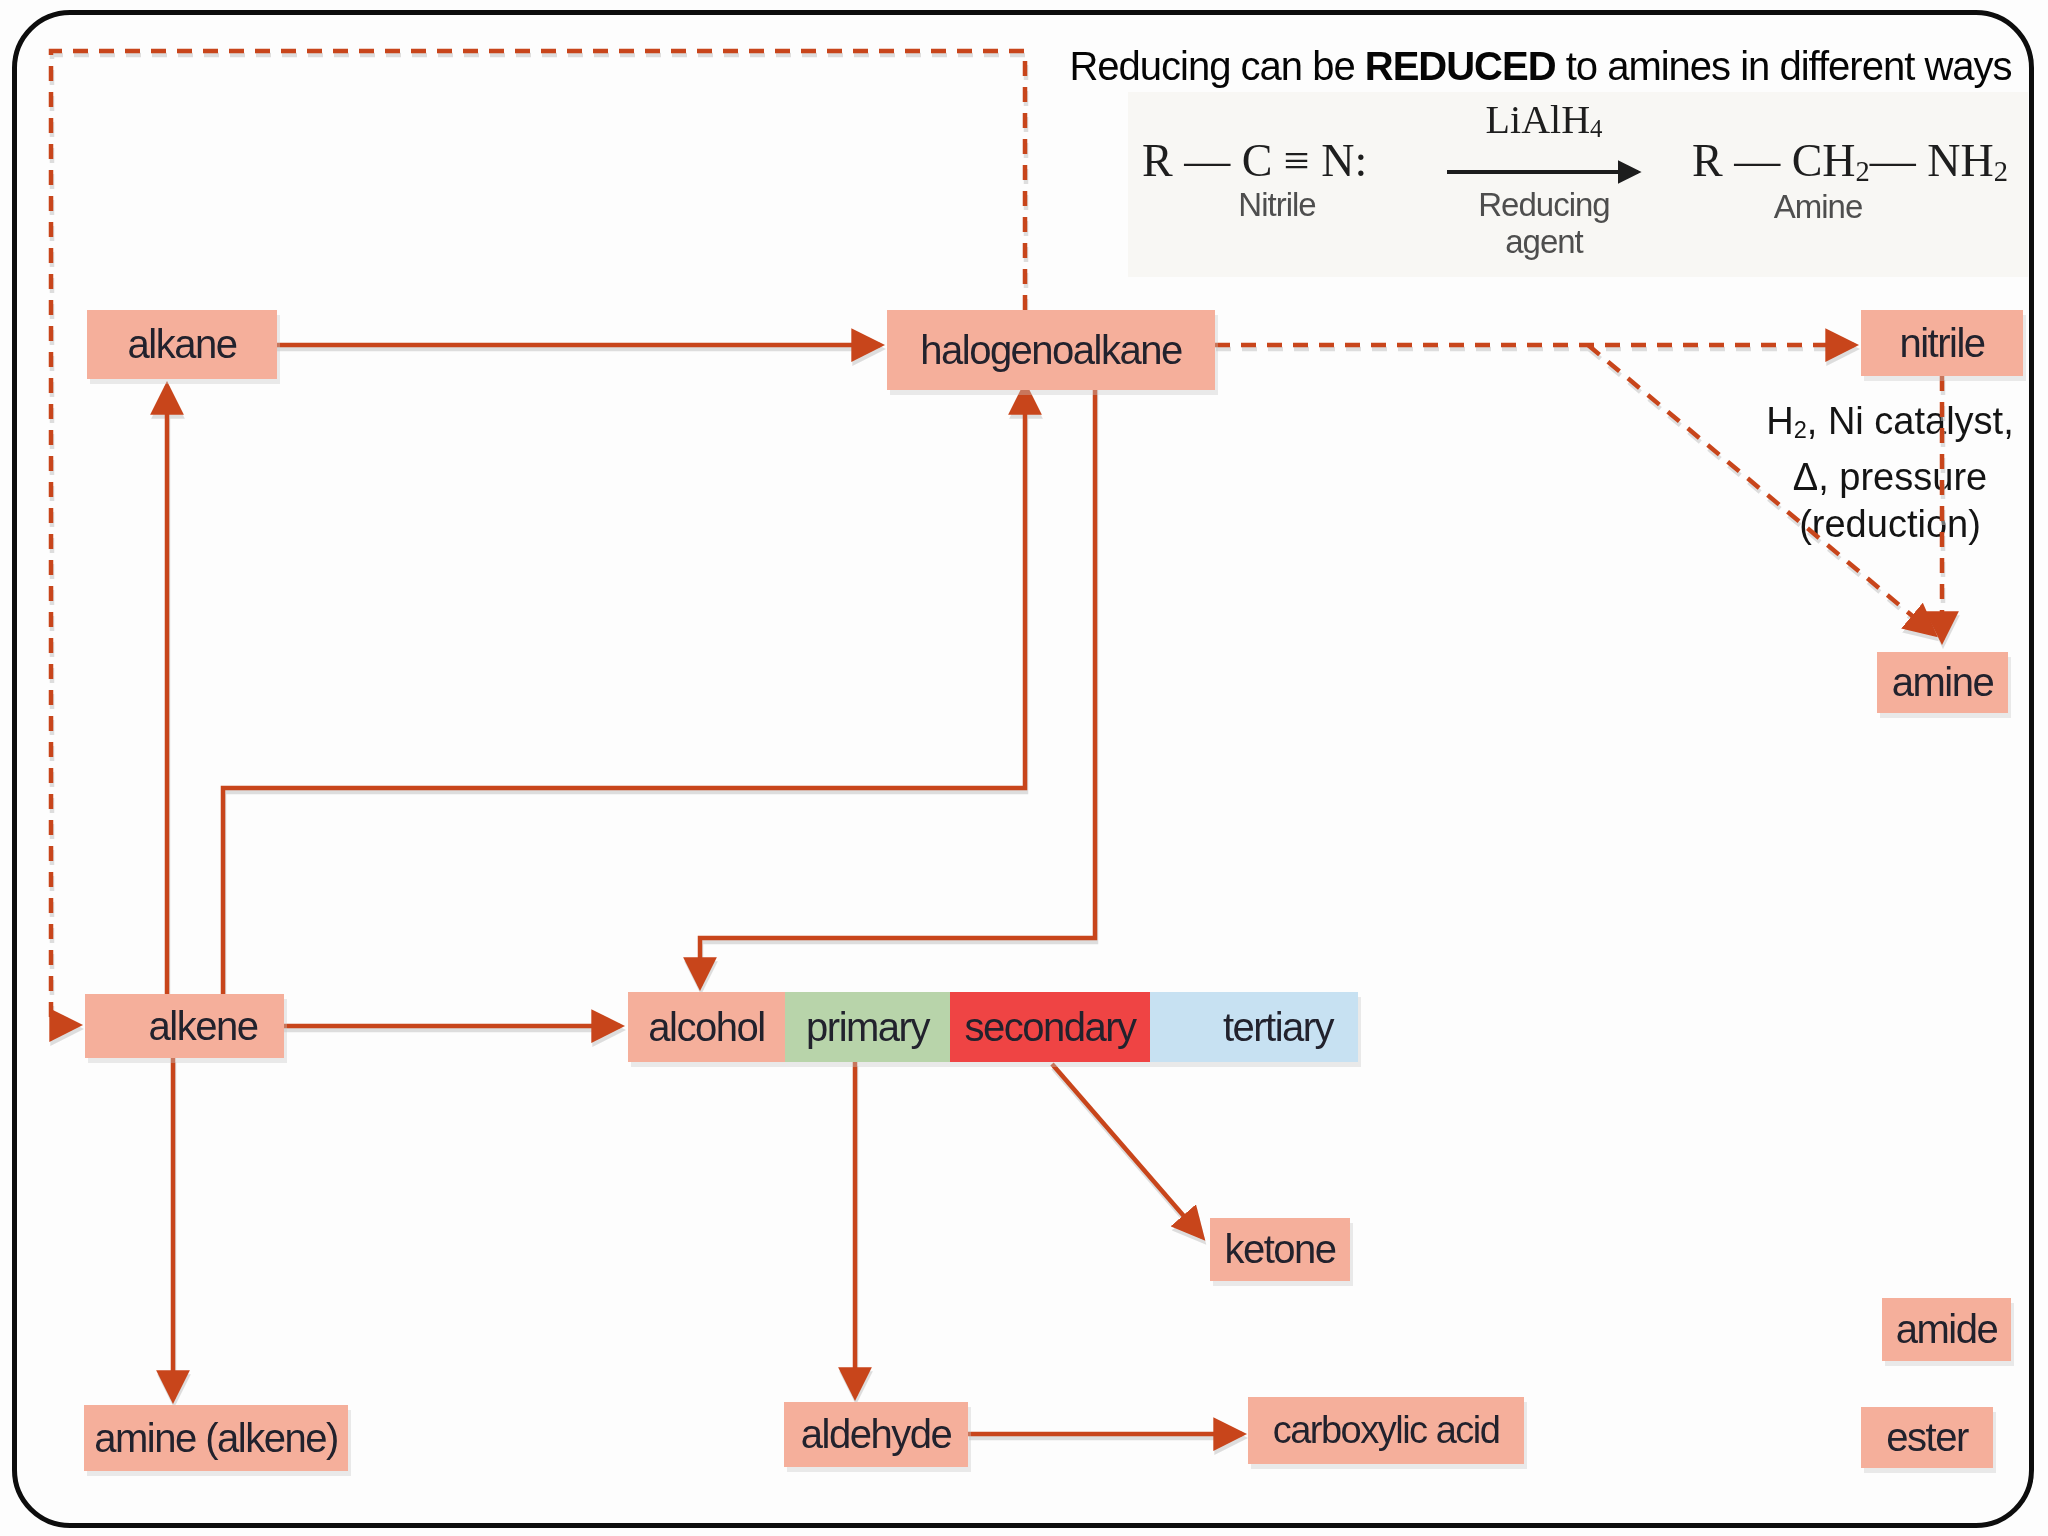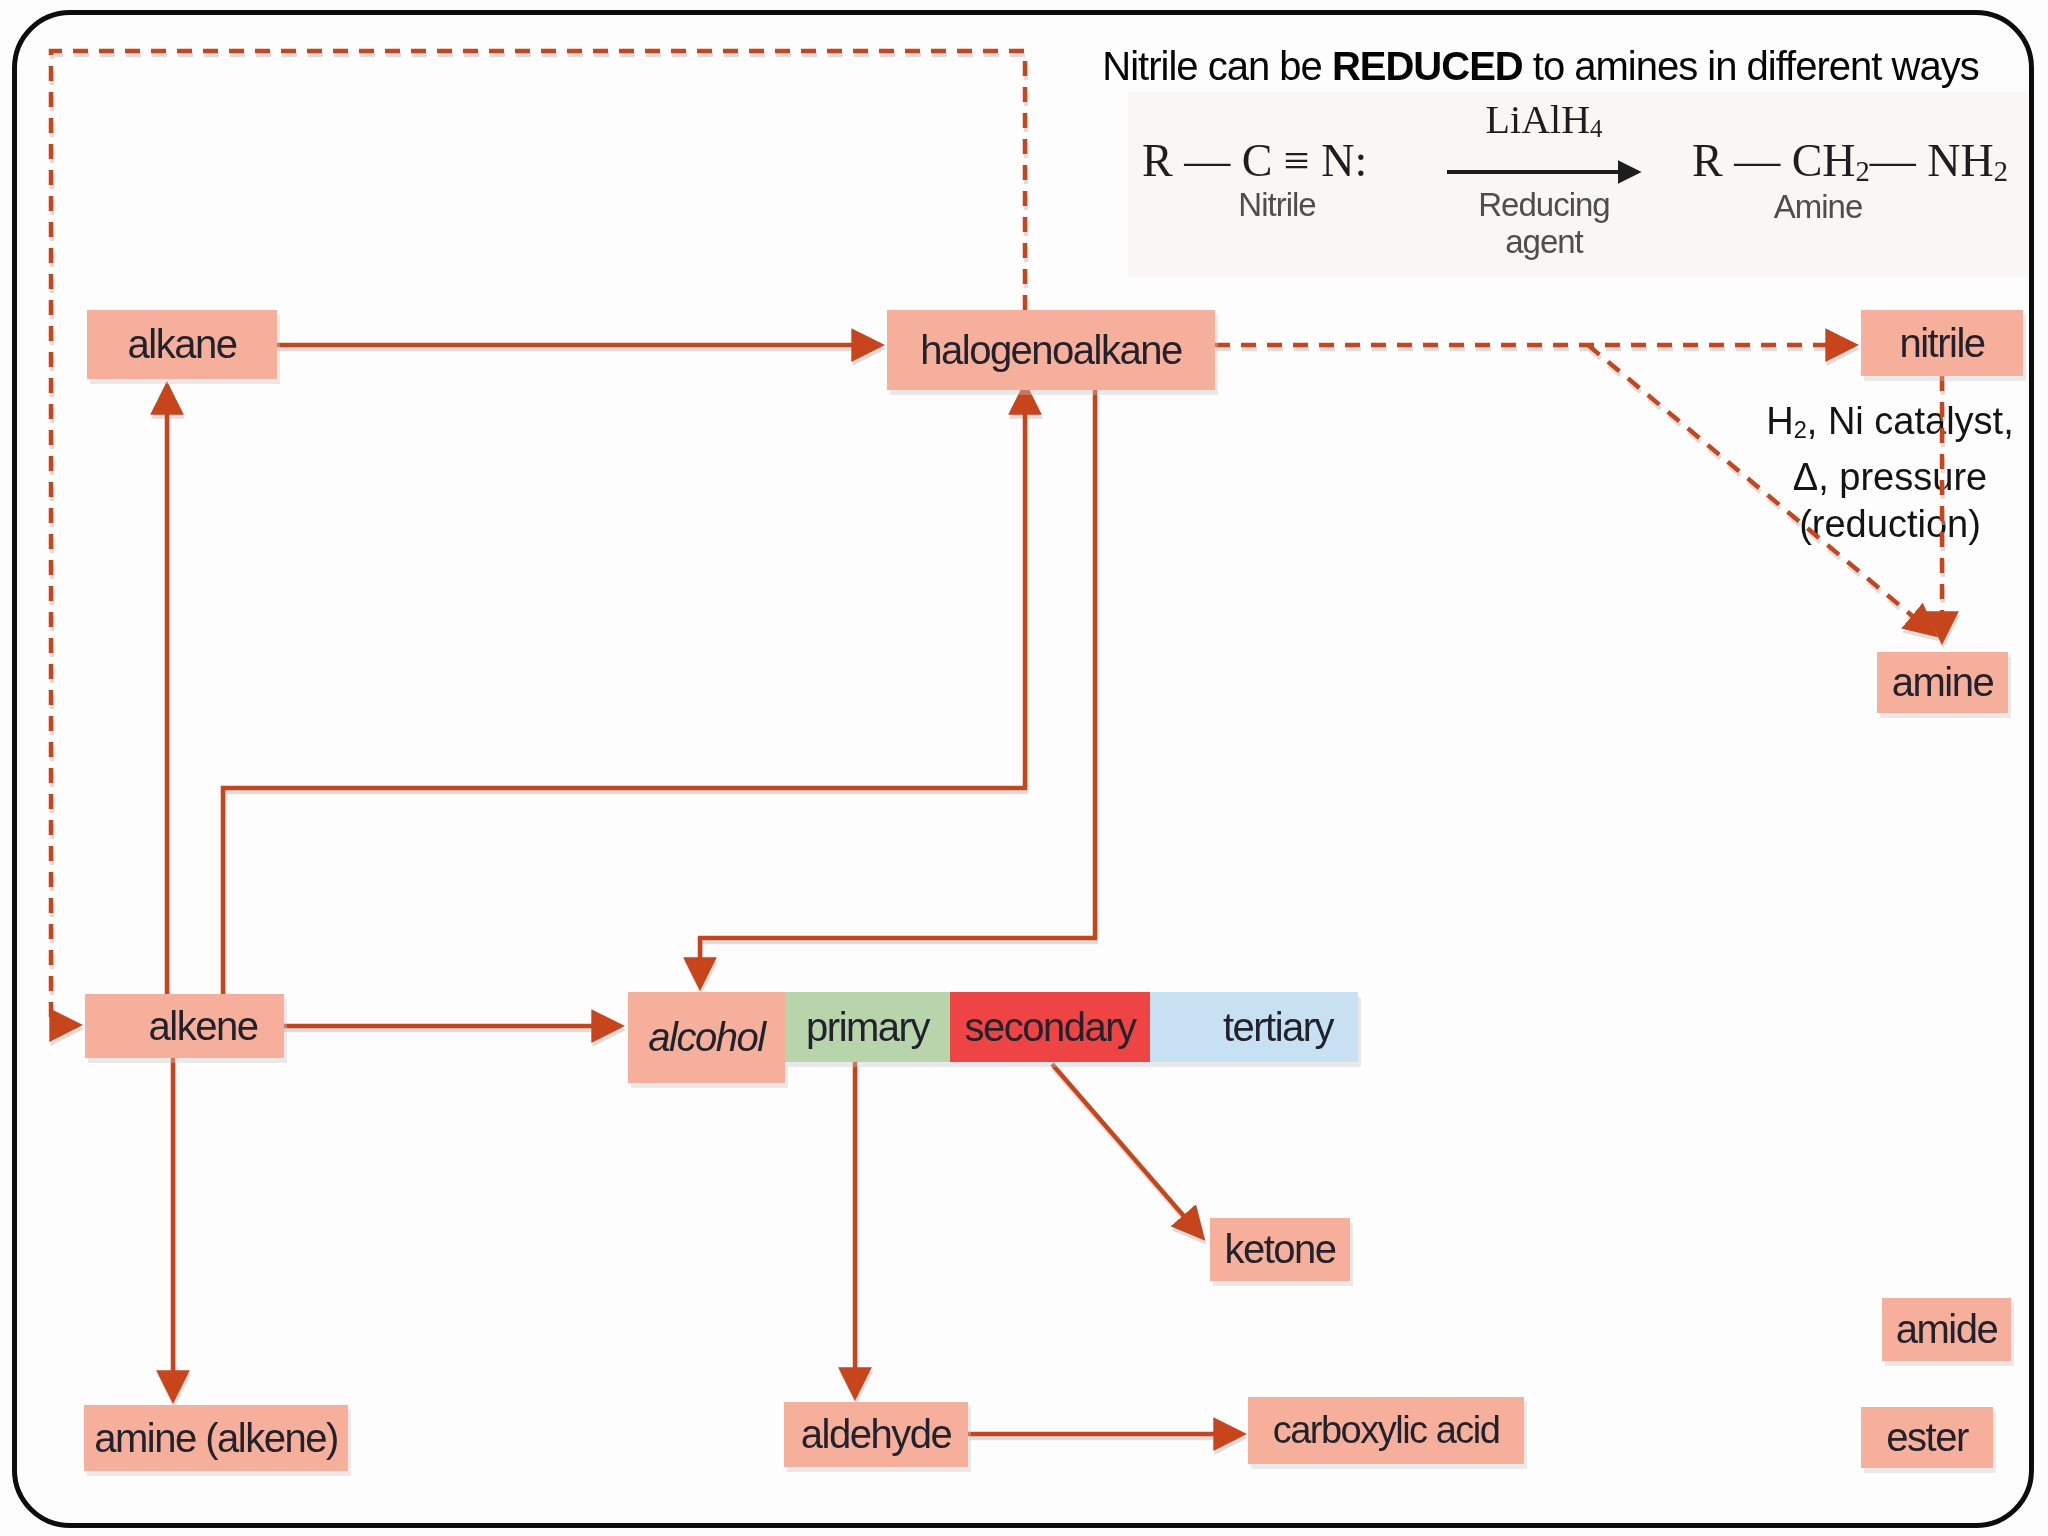--- a/index.html
+++ b/index.html
@@ -30,40 +30,40 @@
        box-shadow:3px 5px 0 rgba(200,200,200,0.38);}
   .box.green{background:#b8d4aa;}
   .box.yellow{background:#ef4444;}
   .box.blue{background:#c7e1f2;}
 
   #n-alkane{left:87px;top:310px;width:190px;height:69px;}
   #n-halogenoalkane{left:887px;top:310px;width:328px;height:80px;}
   #n-nitrile{left:1861px;top:310px;width:162px;height:66px;}
   #n-amine{left:1877px;top:652px;width:131px;height:61px;}
   #n-alkene{left:85px;top:994px;width:162px;height:64px;padding-left:37px;}
-  #n-alcohol{left:628px;top:992px;width:157px;height:91px;font-style:italic;}
+  #n-alcohol{left:628px;top:992px;width:157px;height:70px;}
   #n-primary{left:785px;top:992px;width:165px;height:70px;}
   #n-secondary{left:950px;top:992px;width:200px;height:70px;}
   #n-tertiary{left:1150px;top:992px;width:160px;height:70px;padding-left:48px;}
   #n-ketone{left:1210px;top:1218px;width:140px;height:63px;}
   #n-amide{left:1882px;top:1298px;width:129px;height:63px;}
   #n-poly{left:84px;top:1405px;width:264px;height:66px;}
   #n-aldehyde{left:784px;top:1402px;width:184px;height:65px;}
   #n-carboxylic{left:1248px;top:1397px;width:276px;height:67px;font-size:38px;}
   #n-ester{left:1861px;top:1407px;width:132px;height:61px;}
 </style>
 </head>
 <body>
 
 <div id="stage">
 
   <div class="eq-bg"></div>
   <div id="frame"></div>
 
-  <div id="title"><span>Nitrile can be </span><b>REDUCED</b><span> to amines in different ways</span></div>
+  <div id="title"><span>Reducing can be </span><b>REDUCED</b><span> to amines in different ways</span></div>
 
   <div class="formula" style="left:1142px;top:134px;">R — C ≡ N:</div>
   <div class="eq-label" style="left:1177px;top:186px;">Nitrile</div>
 
   <div class="formula" style="left:1444px;top:96px;width:200px;text-align:center;font-size:40px;"><span>LiAlH</span><sub>4</sub></div>
   <div class="eq-label" style="left:1444px;top:186px;">
     <span style="display:block;">Reducing</span>
     <span style="display:block;">agent</span>
   </div>
 

